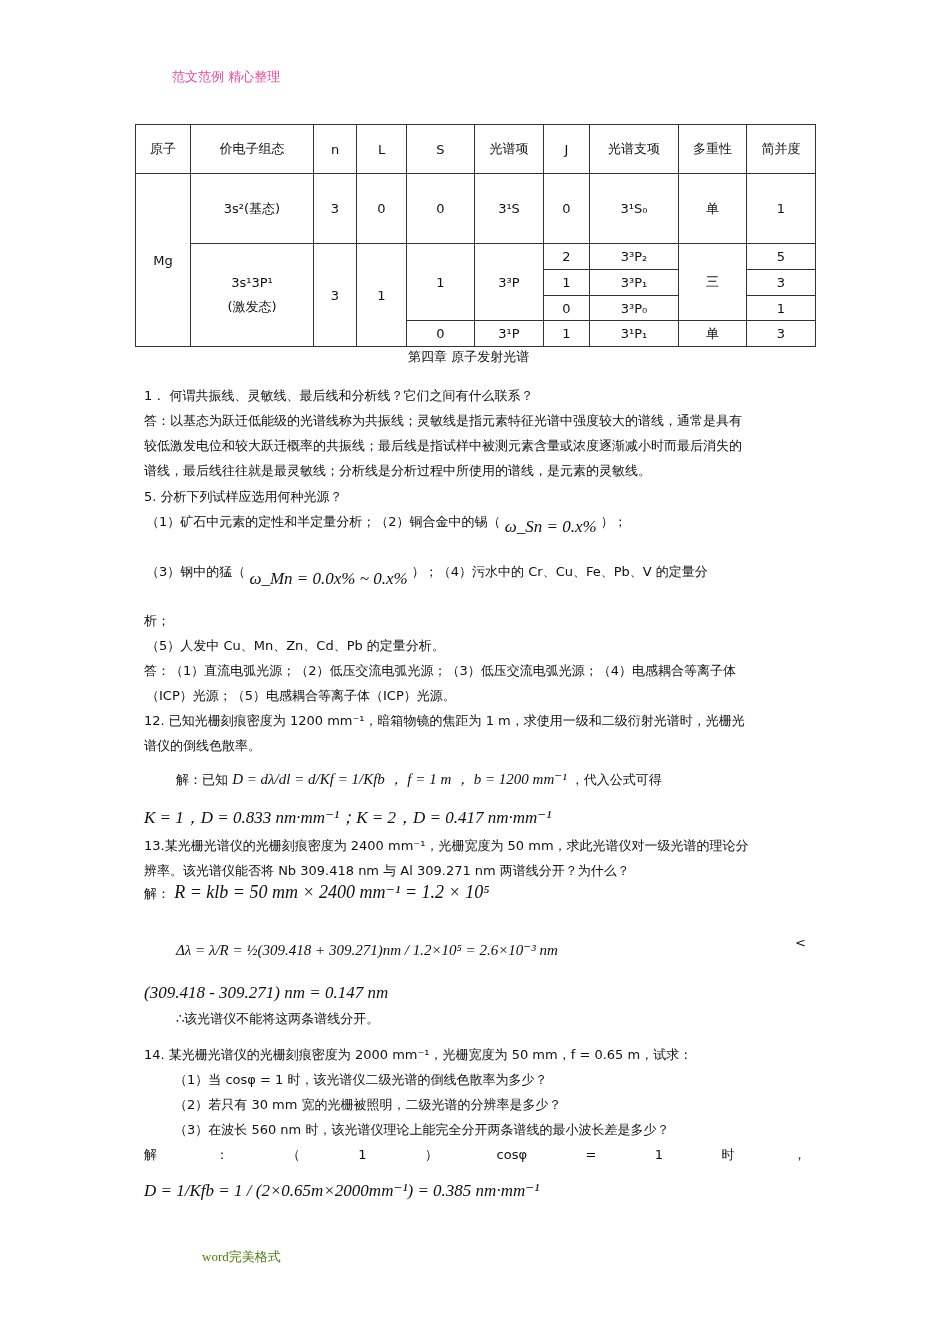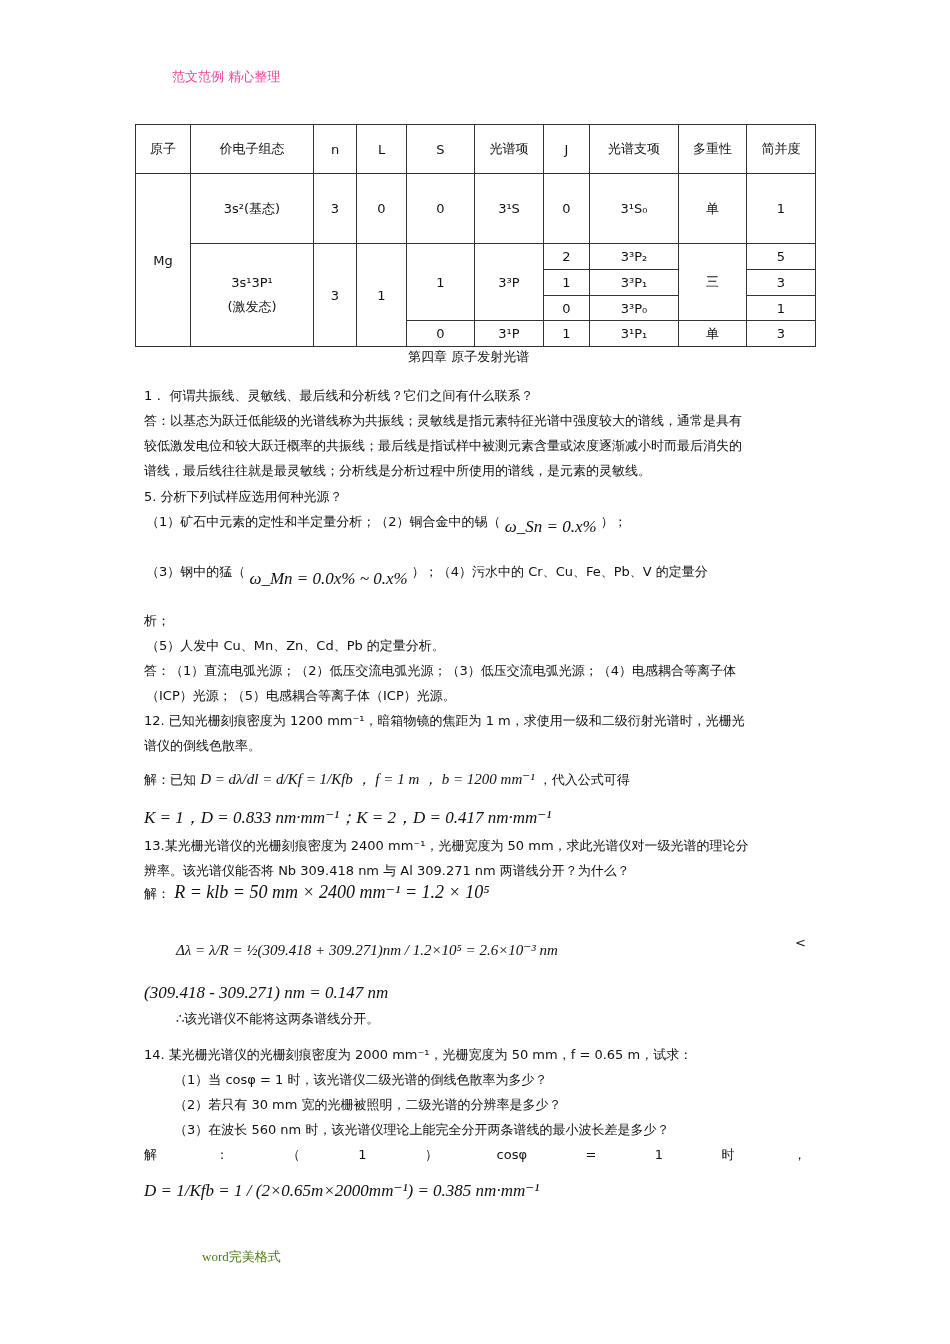--- a/index.html
+++ b/index.html
@@ -110,21 +110,21 @@
   <span class="math" style="font-size:17px; position:relative; top:8px;">ω_Mn = 0.0x% ~ 0.x%</span>
   <span>）；（4）污水中的 Cr、Cu、Fe、Pb、V 的定量分</span>
 </div>
 <div class="line" style="top:608px;">析；</div>
 <div class="line" style="top:633px; left:146px;">（5）人发中 Cu、Mn、Zn、Cd、Pb 的定量分析。</div>
 <div class="line" style="top:658px;">答：（1）直流电弧光源；（2）低压交流电弧光源；（3）低压交流电弧光源；（4）电感耦合等离子体</div>
 <div class="line" style="top:683px; left:146px;">（ICP）光源；（5）电感耦合等离子体（ICP）光源。</div>
 
 <div class="line" style="top:708px;">12. 已知光栅刻痕密度为 1200 mm⁻¹，暗箱物镜的焦距为 1 m，求使用一级和二级衍射光谱时，光栅光</div>
 <div class="line" style="top:733px;">谱仪的倒线色散率。</div>
-<div class="line" style="top:767px;">
+<div class="line" style="top:767px;margin-left:32px;">
   <span>解：已知</span>
   <span class="math" style="font-size:15px;">D = dλ/dl = d/Kf = 1/Kfb ， f = 1 m ， b = 1200 mm⁻¹</span>
   <span>，代入公式可得</span>
 </div>
 <div class="line math" style="top:805px; font-size:17px;">K = 1，D = 0.833 nm·mm⁻¹；K = 2，D = 0.417 nm·mm⁻¹</div>
 
 <div class="line" style="top:833px;">13.某光栅光谱仪的光栅刻痕密度为 2400 mm⁻¹，光栅宽度为 50 mm，求此光谱仪对一级光谱的理论分</div>
 <div class="line" style="top:858px;">辨率。该光谱仪能否将 Nb 309.418 nm 与 Al 309.271 nm 两谱线分开？为什么？</div>
 <div class="line" style="top:880px;">
   <span>解：</span>

